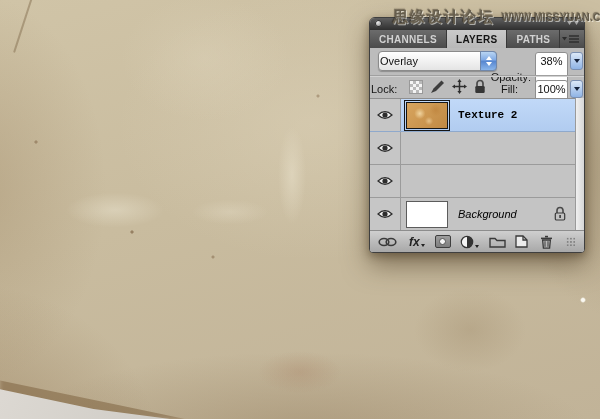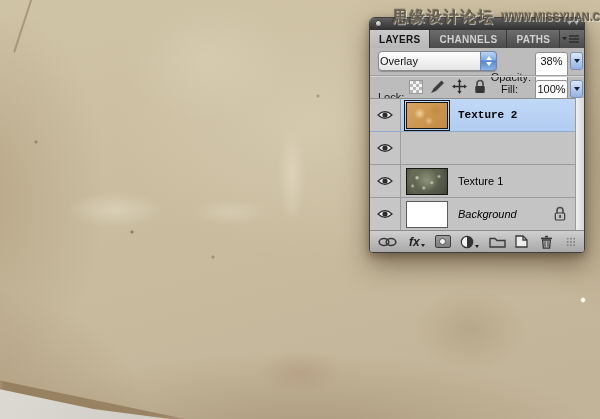--- a/index.html
+++ b/index.html
@@ -103,21 +103,21 @@
     position:absolute;right:-1px;top:-1px;width:17px;height:20px;
     border-radius:0 4px 4px 0;border:1px solid #6f87ab;box-sizing:border-box;
     background:linear-gradient(#b9d5f3 0%,#7fa9e4 45%,#5585cf 50%,#8ab5ea 100%);
     display:flex;flex-direction:column;align-items:center;justify-content:center;gap:2px;
   }
   .tri-up{width:0;height:0;border-left:3.5px solid transparent;border-right:3.5px solid transparent;border-bottom:4px solid #fff;}
   .tri-dn{width:0;height:0;border-left:3.5px solid transparent;border-right:3.5px solid transparent;border-top:4px solid #fff;}
   .ctl-label{position:absolute;font-size:11px;color:#151515;}
   .lab-opacity{left:118px;top:7px;width:43px;text-align:right;margin-top:16px;}
   .lab-fill{left:118px;top:35px;width:43px;text-align:center;}
-  .lab-lock{left:8px;top:35px;margin-top:8px;}
+  .lab-lock{left:1px;top:35px;}
   .value-box{
     position:absolute;width:33px;height:34px;box-sizing:border-box;left:165px;
     background:#fff;border:1px solid #8e8e8e;border-radius:3px;
     font-size:11px;line-height:16px;text-align:center;color:#101010;
   }
   .vb-opacity{top:4px;} .vb-fill{top:32px;}
   .arrow-btn{
     position:absolute;left:200px;width:13px;height:18px;box-sizing:border-box;
     border:1px solid #7b90b2;border-radius:3px;
     background:linear-gradient(#dbe8f8,#8fb3e4);
@@ -222,22 +222,22 @@
 
   <div class="titlebar">
     <span class="close-btn"></span>
     <svg class="collapse-icon" width="12" height="6" viewBox="0 0 12 6">
       <polygon points="0,0 5,0 2.5,4" fill="#a8a8a8"></polygon>
       <polygon points="7,0 12,0 9.5,4" fill="#a8a8a8"></polygon>
     </svg>
   </div>
 
   <div class="tabbar">
+    <div class="tab">CHANNELS</div>
     <div class="tab active">LAYERS</div>
-    <div class="tab">CHANNELS</div>
     <div class="tab">PATHS</div>
     <div class="panel-menu">
       <svg width="17" height="10" viewBox="0 0 17 10">
         <polygon points="0,3 5,3 2.5,6.5" fill="#2c2c2c"></polygon>
         <g stroke="#2c2c2c" stroke-width="1.4">
           <line x1="7" y1="2" x2="17" y2="2"></line>
             <line x1="7" y1="5" x2="17" y2="5"></line>
             <line x1="7" y1="8" x2="17" y2="8"></line>
         </g>
       </svg>
@@ -314,24 +314,20 @@
         </div>
       </div>
 
       <div class="lrow">
         <div class="eye-cell">
           <svg width="16" height="10" viewBox="0 0 16 10">
             <path d="M1 5 Q8 -1.6 15 5 Q8 11.6 1 5 Z" fill="#efefef" stroke="#2d2d2d" stroke-width="1.2"></path>
             <circle cx="8" cy="5" r="2.6" fill="#2d2d2d"></circle>
           </svg>
         </div>
-        <div class="row-content">
-          <div class="thumb thumb-t1"></div>
-          <span class="layer-name">Texture 1</span>
-        </div>
       </div>
 
       <div class="lrow">
         <div class="eye-cell">
           <svg width="16" height="10" viewBox="0 0 16 10">
             <path d="M1 5 Q8 -1.6 15 5 Q8 11.6 1 5 Z" fill="#efefef" stroke="#2d2d2d" stroke-width="1.2"></path>
             <circle cx="8" cy="5" r="2.6" fill="#2d2d2d"></circle>
           </svg>
         </div>
         <div class="row-content">

